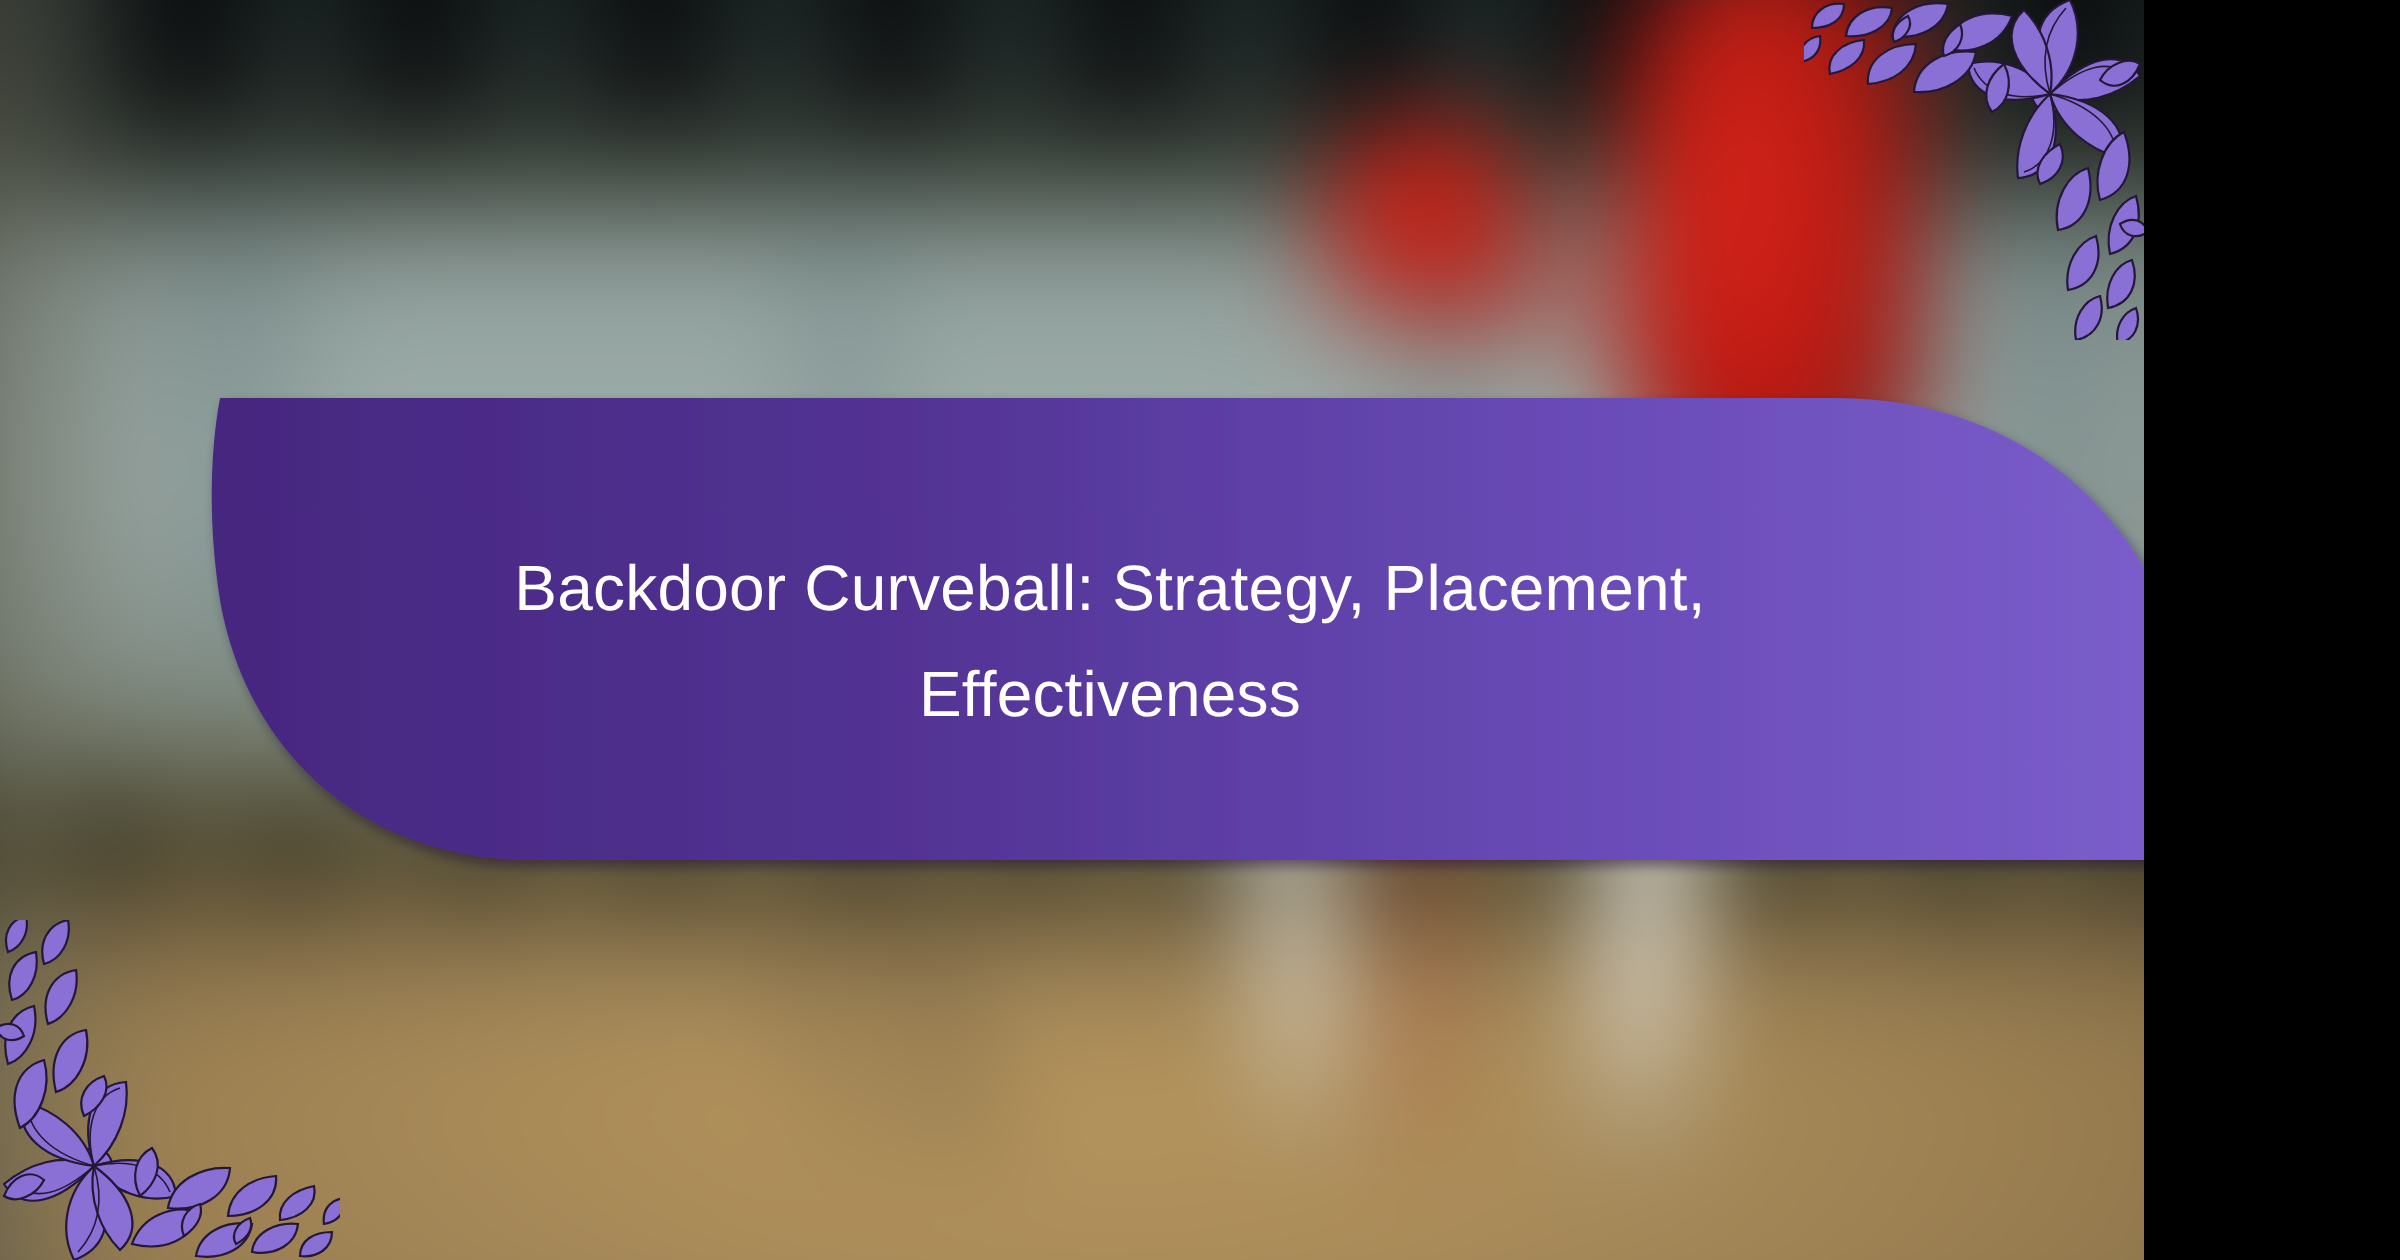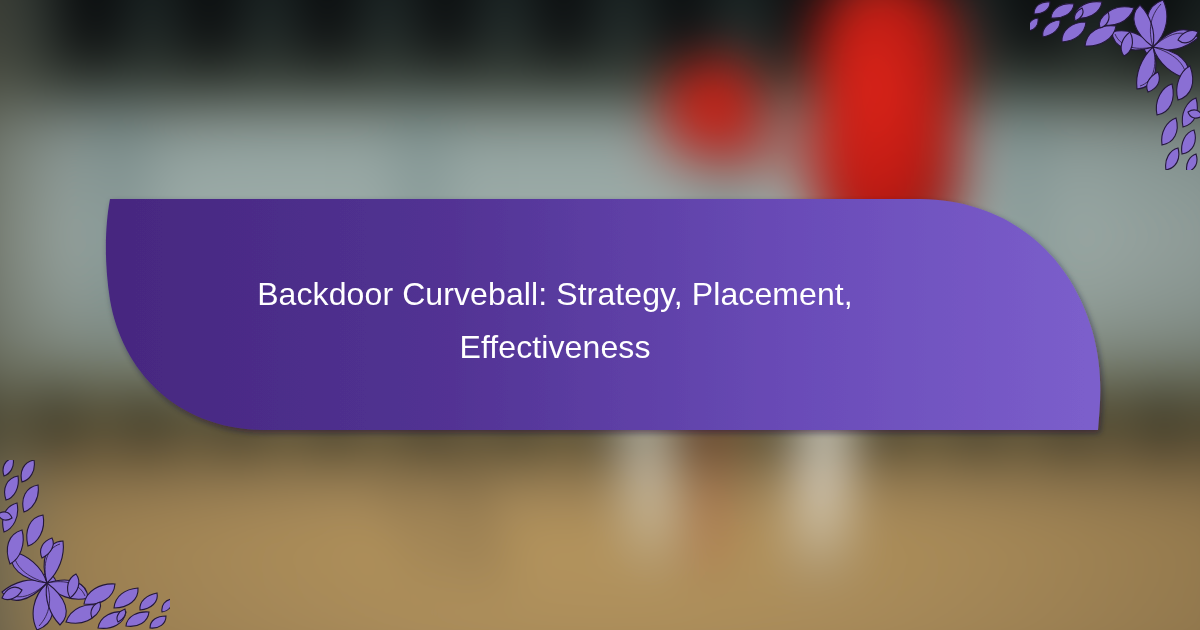--- a/index.html
+++ b/index.html
@@ -2,21 +2,21 @@
 <html><head>
 <meta charset="utf-8">
 <style>
   html, body {
     margin: 0;
     padding: 0;
     background: #000;
   }
   #stage {
     position: relative;
-    width: 1200px;
+    width: 1072px;
     height: 630px;
     overflow: hidden;
     font-family: "Liberation Sans", "DejaVu Sans", sans-serif;
   }
 
   
   #photo-bg {
     position: absolute;
     inset: -60px;
     filter: blur(26px) saturate(1.05);

